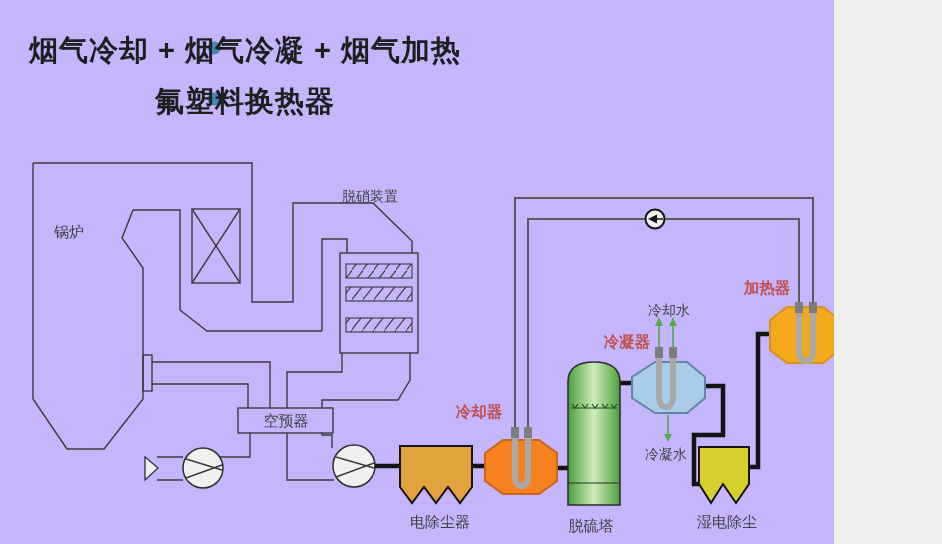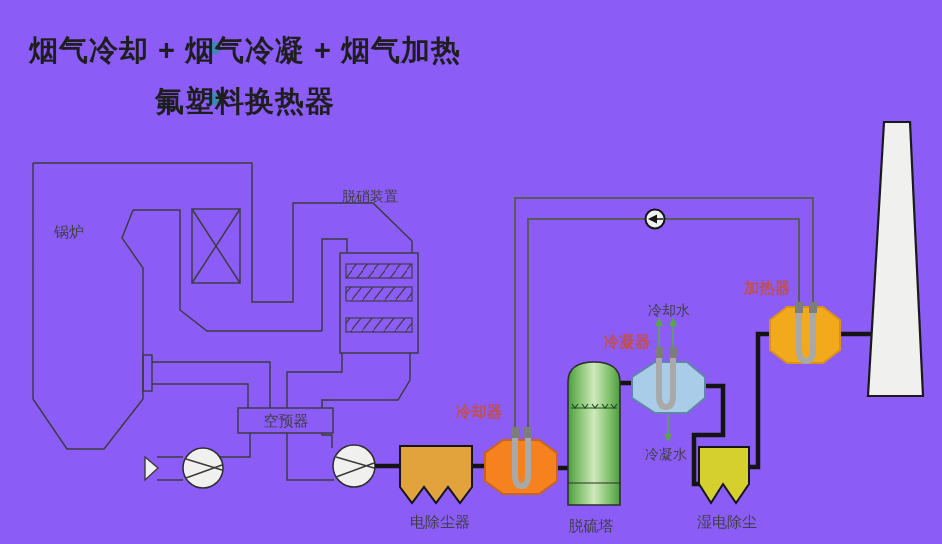--- a/index.html
+++ b/index.html
@@ -1,17 +1,17 @@
 <!DOCTYPE html>
 <html><head>
 <meta charset="utf-8">
 <style>
   html,body{margin:0;padding:0;}
   body{background:#f0f0ee;font-family:"Liberation Sans",sans-serif;}
-  .stage{position:relative;width:942px;height:544px;background:#8b5cf6;overflow:hidden;}
+  .stage{position:relative;width:834px;height:544px;background:#c4b5fd;overflow:hidden;}
   svg{display:block;}
   .thin{stroke:#3b3b3b;stroke-width:1.4;fill:none;}
   .thick{stroke:#141414;stroke-width:4.5;fill:none;}
   .loop{stroke:#5a5a5a;stroke-width:2;fill:none;}
   .tube{stroke:#a9a9a9;stroke-width:6;fill:none;}
   .lbl{fill:#3f3f3f;font-size:15px;}
   .lbl-sm{fill:#3f3f3f;font-size:14px;}
   .title-txt{fill:#1e1e1e;font-size:29px;font-weight:bold;letter-spacing:1px;}
   .red-lbl{font-size:15.5px;font-weight:600;}
   text{text-anchor:middle;}

